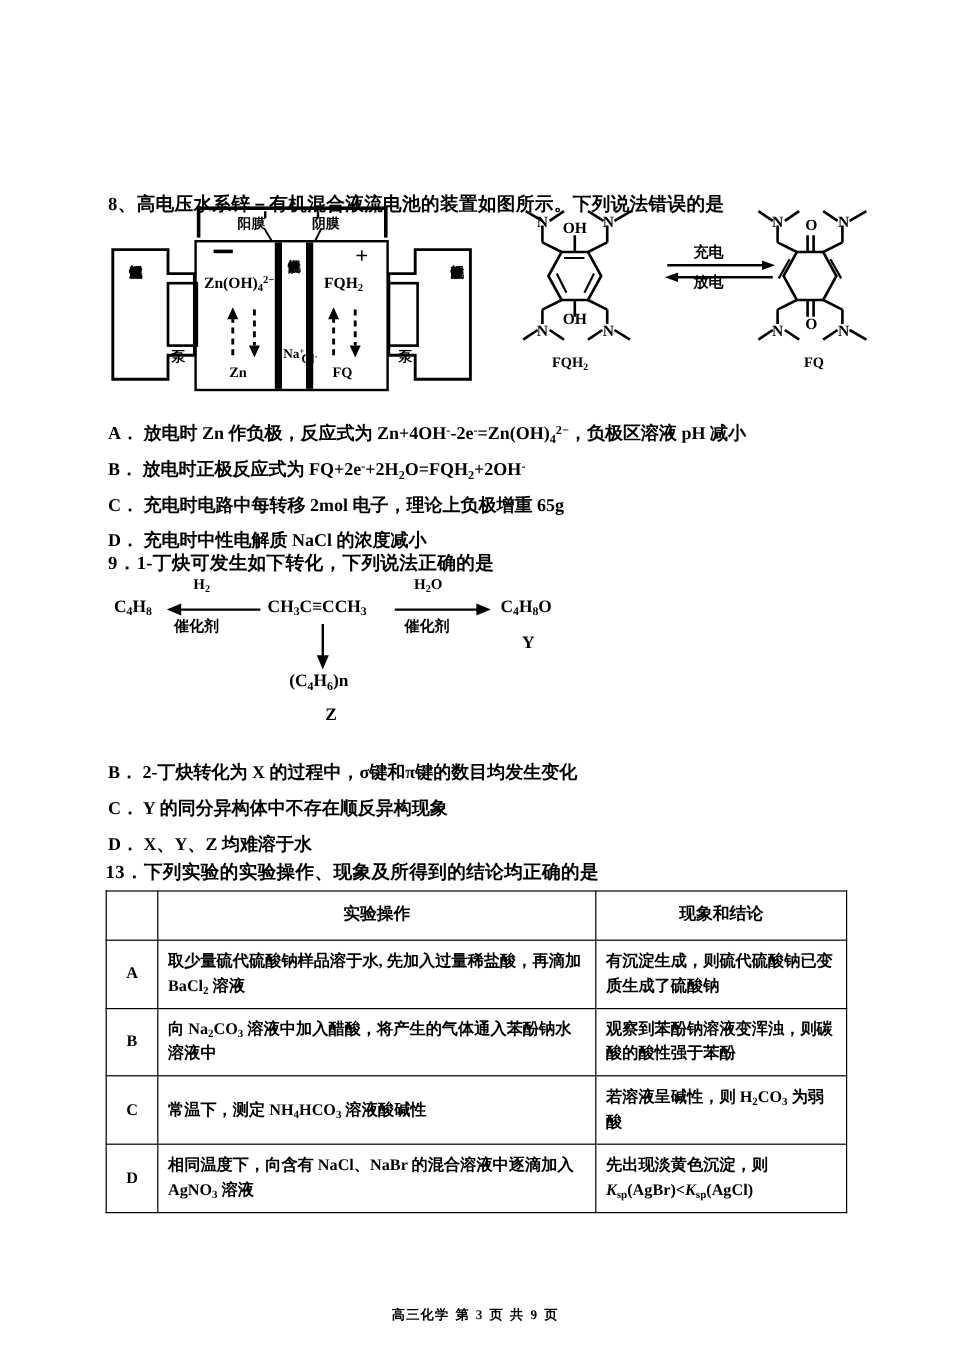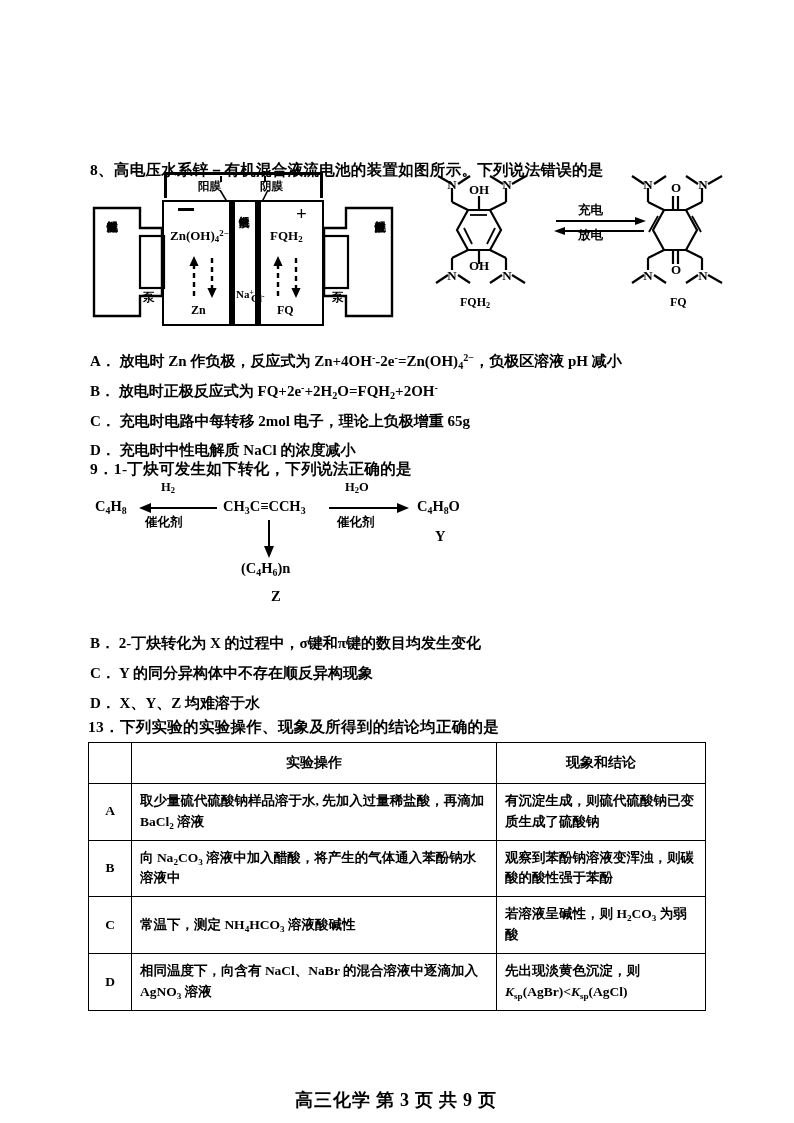--- a/index.html
+++ b/index.html
@@ -49,21 +49,21 @@
     padding:7px 8px;vertical-align:middle;line-height:1.55;
   }
   #tbl th{text-align:center;font-size:14px;padding:9px 0;}
   .lbl-col{width:26px;text-align:center;font-size:14px;}
   .op-col{width:348px;}
   .cc-col{width:auto;}
 
   
   #footer{
     position:absolute;left:0;top:1088px;width:792px;text-align:center;
-    font-size:18px;font-weight:bold;letter-spacing:1px;
+    font-size:11px;font-weight:bold;letter-spacing:1px;
   }
   #footer .sp{display:inline-block;width:5px;}
 </style>
 </head>
 <body>
 
 <div class="page">
 
   <div class="q-stem" style="left:90px;top:136px;margin-top:24px;">
     <span>8、</span><span>高电压水系锌－有机混合液流电池的装置如图所示。下列说法错误的是</span>

